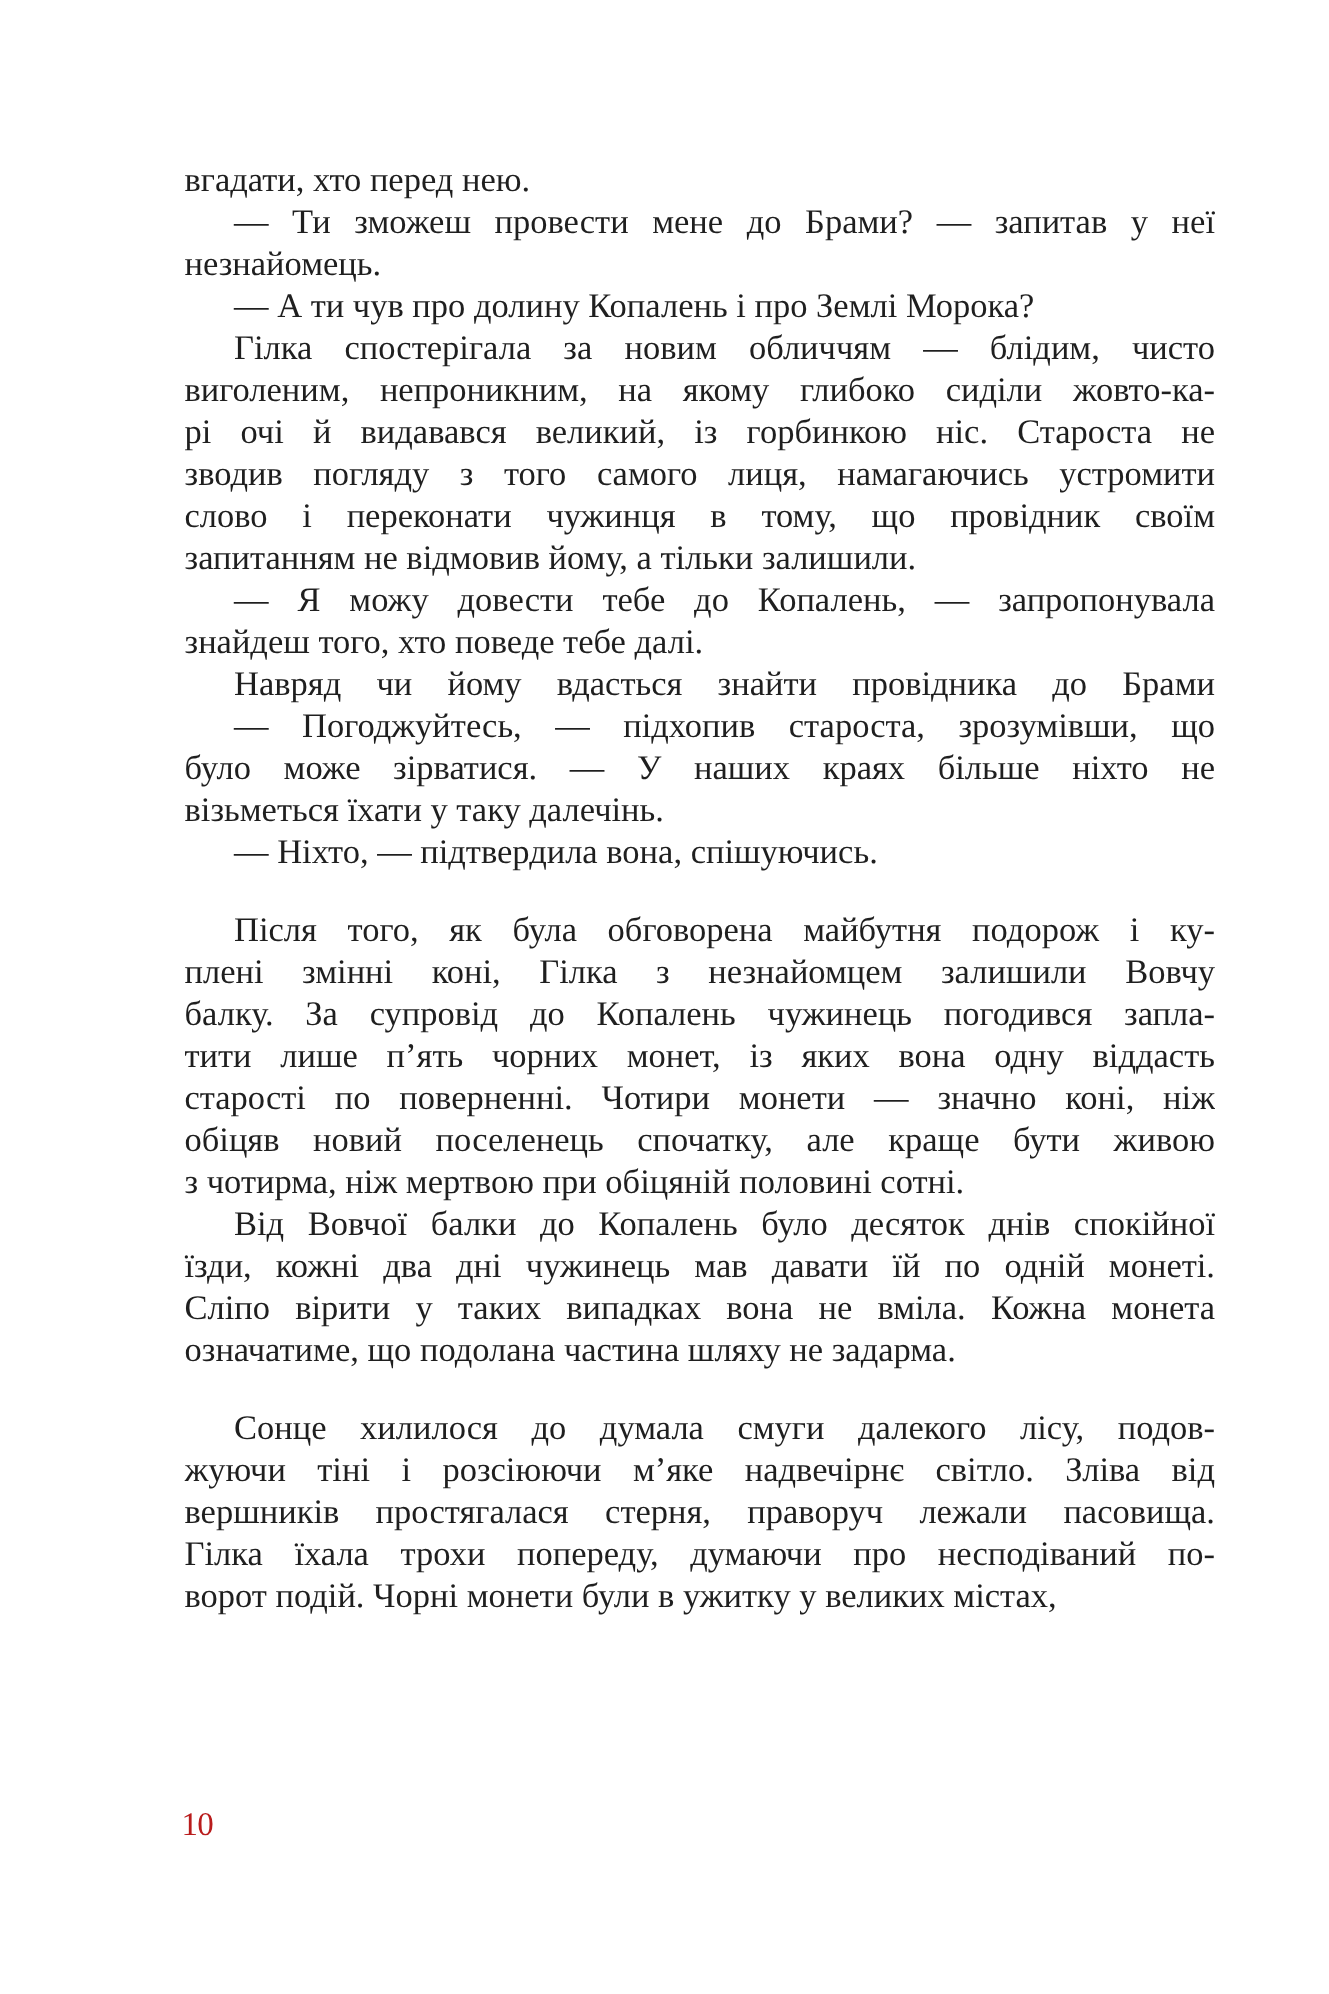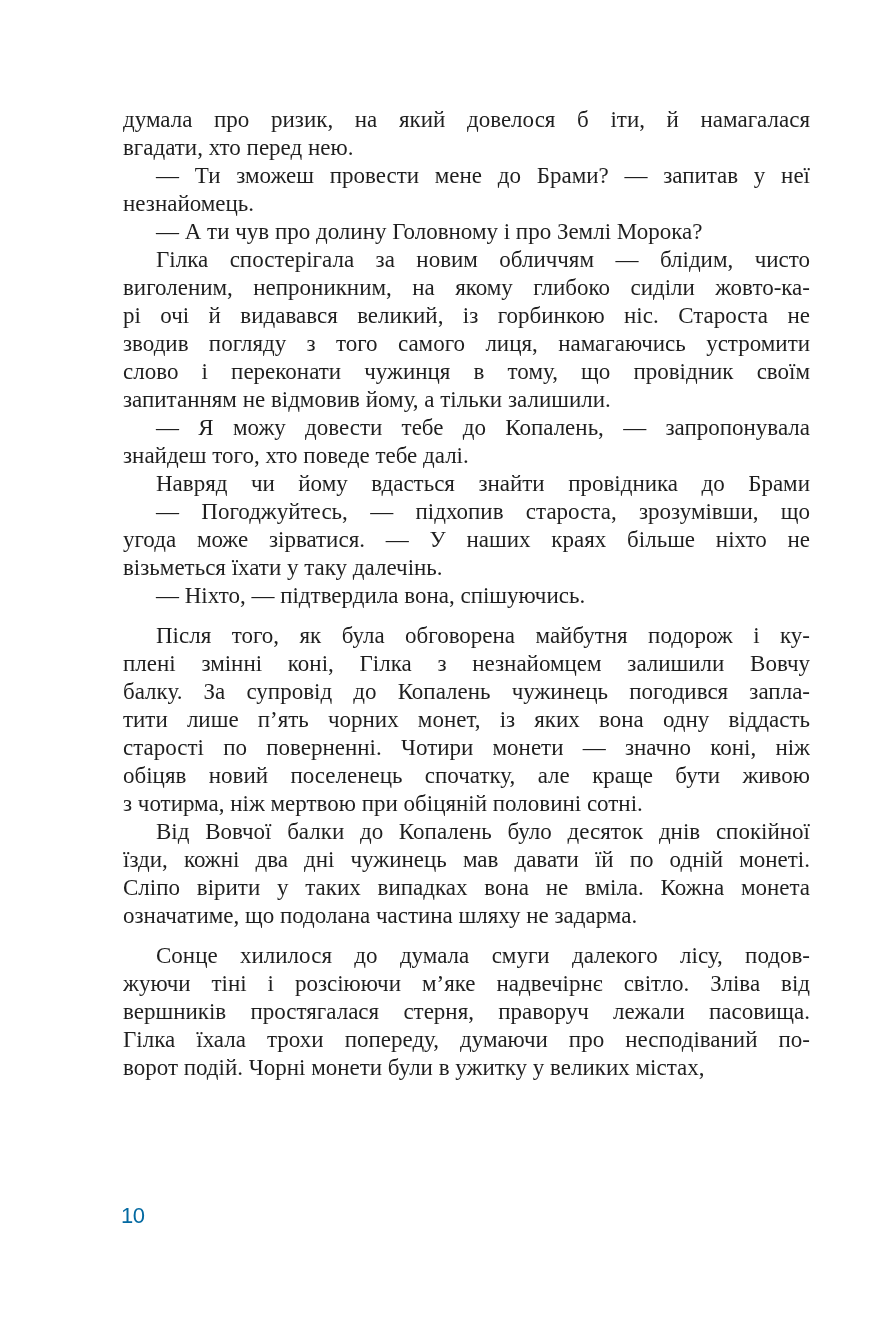--- a/index.html
+++ b/index.html
@@ -20,81 +20,80 @@
     position: absolute;
     left: 123px;
     top: 106px;
     width: 687px;
   }
   .para {
     margin: 0;
     padding: 0;
   }
   .para.gap {
-    margin-top: 12px;
+    margin-top: 24px;
   }
   .line {
     font-size: 23px;
     line-height: 28px;
     height: 28px;
     text-align: justify;
     text-align-last: justify;
     overflow: hidden;
   }
   .line.end {
     text-align-last: left;
   }
   .para.indent .line:first-child {
     text-indent: 33px;
   }
   .folio {
     position: absolute;
     left: 121px;
     top: 1203px;
-    font-family: Liberation Sans, sans-serif;
+    font-family: Liberation Serif, serif;
     font-size: 22px;
     line-height: 26px;
-    color: #0369a1;
+    color: #b91c1c;
     letter-spacing: -0.5px;
   }
 </style>
 </head>
 <body>
 
 <div class="page">
   <div class="text-block">
       <div class="para">
-        <div class="line">думала про ризик, на який довелося б іти, й намагалася</div>
         <div class="line end">вгадати, хто перед нею.</div>
       </div>
       <div class="para indent">
         <div class="line">— Ти зможеш провести мене до Брами? — запитав у неї</div>
         <div class="line end">незнайомець.</div>
       </div>
       <div class="para indent">
-        <div class="line end">— А ти чув про долину Головному і про Землі Морока?</div>
+        <div class="line end">— А ти чув про долину Копалень і про Землі Морока?</div>
       </div>
       <div class="para indent">
         <div class="line">Гілка спостерігала за новим обличчям — блідим, чисто</div>
         <div class="line">виголеним, непроникним, на якому глибоко сиділи жовто-ка-</div>
         <div class="line">рі очі й видавався великий, із горбинкою ніс. Староста не</div>
         <div class="line">зводив погляду з того самого лиця, намагаючись устромити</div>
         <div class="line">слово і переконати чужинця в тому, що провідник своїм</div>
         <div class="line end">запитанням не відмовив йому, а тільки залишили.</div>
       </div>
       <div class="para indent">
         <div class="line">— Я можу довести тебе до Копалень, — запропонувала</div>
         <div class="line end">знайдеш того, хто поведе тебе далі.</div>
       </div>
       <div class="para indent">
         <div class="line">Навряд чи йому вдасться знайти провідника до Брами</div>
       </div>
       <div class="para indent">
         <div class="line">— Погоджуйтесь, — підхопив староста, зрозумівши, що</div>
-        <div class="line">угода може зірватися. — У наших краях більше ніхто не</div>
+        <div class="line">було може зірватися. — У наших краях більше ніхто не</div>
         <div class="line end">візьметься їхати у таку далечінь.</div>
       </div>
       <div class="para indent">
         <div class="line end">— Ніхто, — підтвердила вона, спішуючись.</div>
       </div>
       <div class="para indent gap">
         <div class="line">Після того, як була обговорена майбутня подорож і ку-</div>
         <div class="line">плені змінні коні, Гілка з незнайомцем залишили Вовчу</div>
         <div class="line">балку. За супровід до Копалень чужинець погодився запла-</div>
         <div class="line">тити лише п’ять чорних монет, із яких вона одну віддасть</div>

